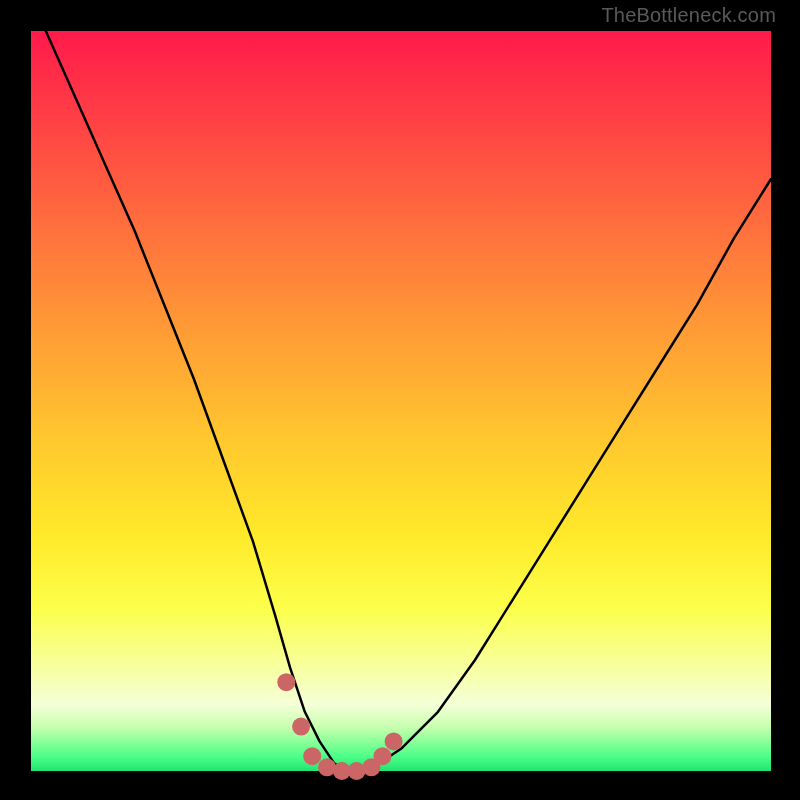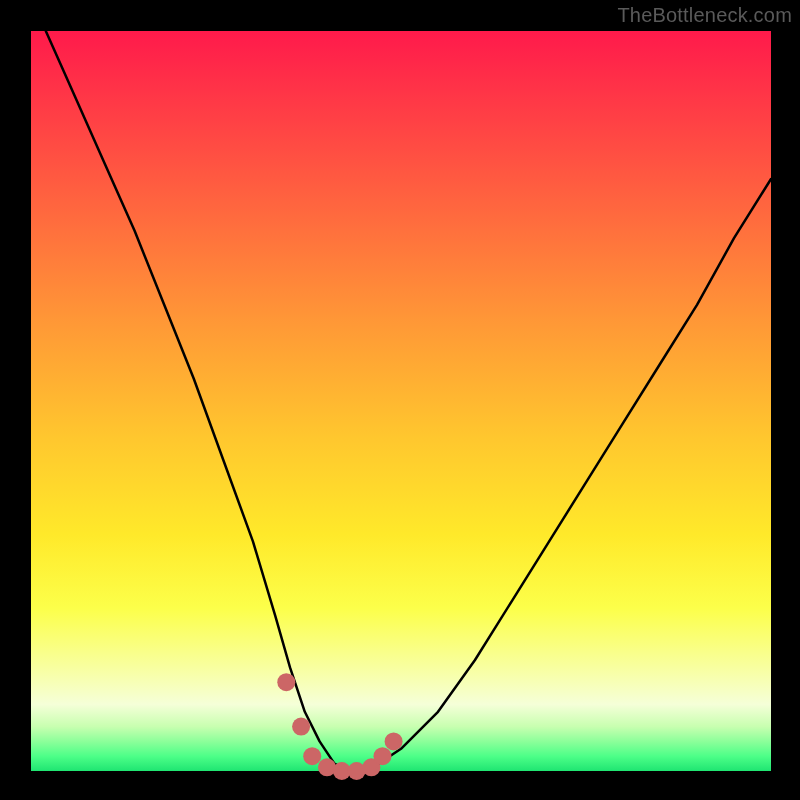--- a/index.html
+++ b/index.html
@@ -30,21 +30,21 @@
       #f5ffd8 91%,
       #c8ffb0 94%,
       #8cff9a 96%,
       #4dff88 98%,
       #1fe572 100%
     );
   }
   .watermark {
     position: absolute;
     top: 4px;
-    right: 8px;
+    right: 24px;
     font-family: Arial, Helvetica, sans-serif;
     font-size: 20px;
     color: #5a5a5a;
     letter-spacing: 0.2px;
     user-select: none;
   }
   svg.curve {
     position: absolute;
     left: 0; top: 0;
     width: 100%; height: 100%;

